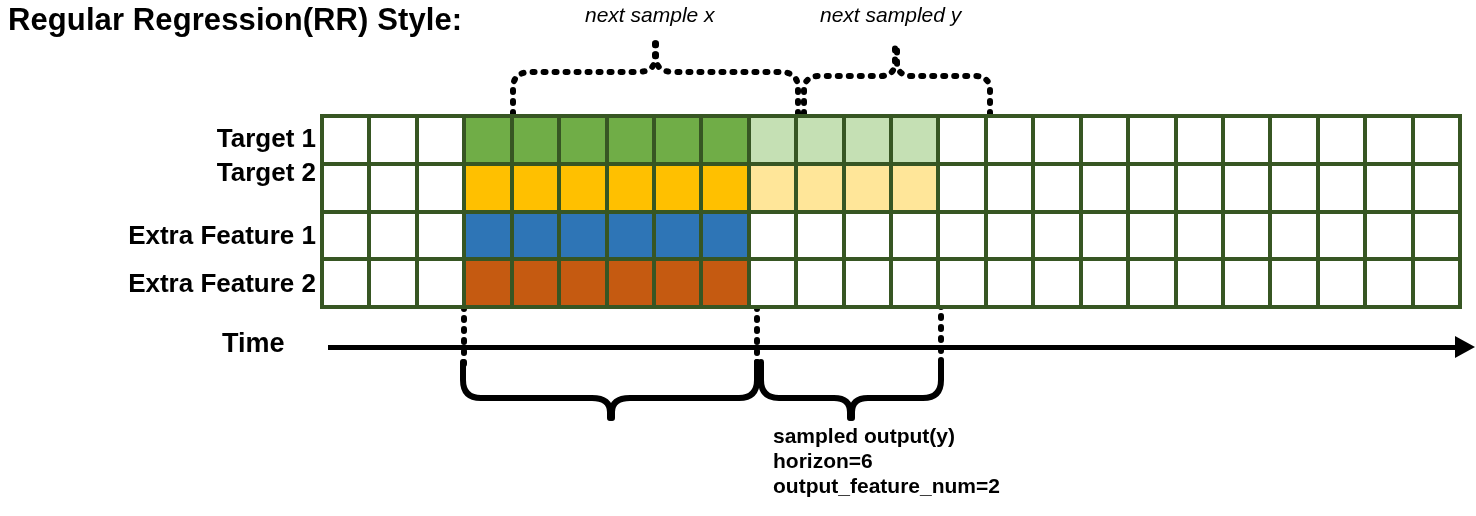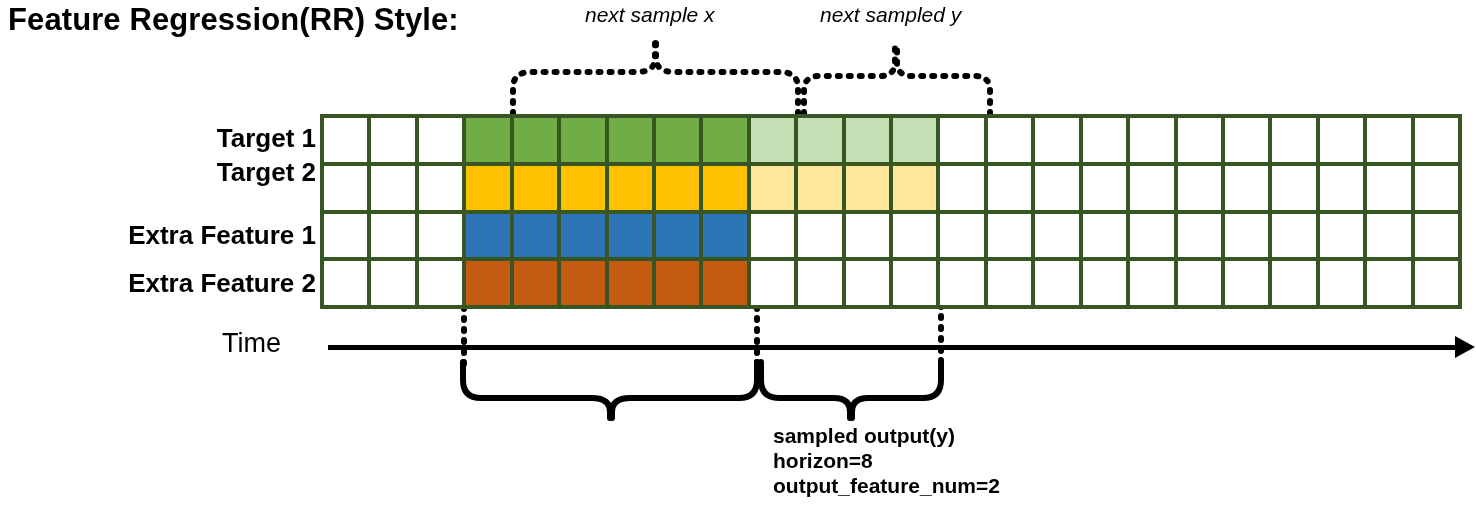--- a/index.html
+++ b/index.html
@@ -23,41 +23,41 @@
 
   
   #grid{position:absolute;left:320px;top:114px;width:1142px;height:195px;
         background:#375623;display:grid;
         grid-template-columns:repeat(24,1fr);
         grid-template-rows:repeat(4,1fr);
         gap:4px;padding:4px;box-sizing:border-box;}
   .cell{background:#ffffff;}
 
   
-  #time-label{position:absolute;left:222px;top:328px;font-size:27px;font-weight:400;}
+  #time-label{position:absolute;left:222px;top:328px;font-size:27px;font-weight:700;}
   #axis{position:absolute;left:328px;top:345px;width:1140px;height:5px;background:#000;}
   #axis-head{position:absolute;left:1455px;top:336px;width:0;height:0;
              border-top:11px solid transparent;border-bottom:11px solid transparent;
              border-left:20px solid #000;}
 
   
   .ann{position:absolute;font-size:21px;font-weight:600;line-height:25px;white-space:nowrap;}
   #ann-x{left:508px;top:423px;}
   #ann-y{left:773px;top:423px;}
   .ann div{margin:0;padding:0;}
 
   svg.ov{position:absolute;left:0;top:0;width:1476px;height:516px;
          pointer-events:none;overflow:visible;}
 </style>
 </head>
 <body>
 
 <div id="stage">
 
-  <div id="title">Feature Regression(RR) Style:</div>
+  <div id="title">Regular Regression(RR) Style:</div>
 
   <div class="top-cap" id="cap-x">next sample x</div>
   <div class="top-cap" id="cap-y">next sampled y</div>
 
   <svg class="ov" viewBox="0 0 1476 516">
 
     <g fill="none" stroke="#000" stroke-width="6" stroke-linecap="round" stroke-dasharray="2 9">
       <path d="M513,114 L513,88 Q513,72 531,72 L637,72 Q655,72 655,58 L655,42"></path>
       <path d="M798,114 L798,88 Q798,72 780,72 L674,72 Q656,72 656,58 L656,42"></path>
     </g>
@@ -187,17 +187,17 @@
       <div class="cell" style="background: rgb(255, 255, 255);"></div>
       <div class="cell" style="background: rgb(255, 255, 255);"></div>
     </div>
 
   <div id="time-label">Time</div>
   <div id="axis"></div>
   <div id="axis-head"></div>
 
   <div class="ann" id="ann-y">
     <div>sampled output(y)</div>
-    <div>horizon=8</div>
+    <div>horizon=6</div>
     <div>output_feature_num=2</div>
   </div>
 
 </div>
 
 </body></html>

